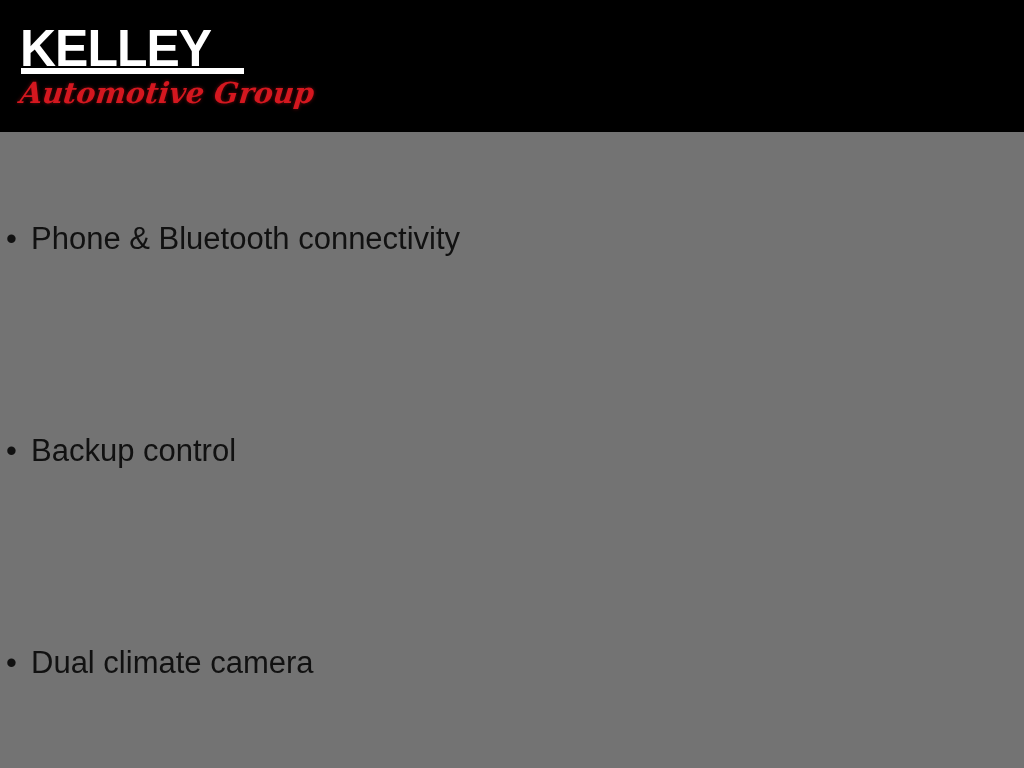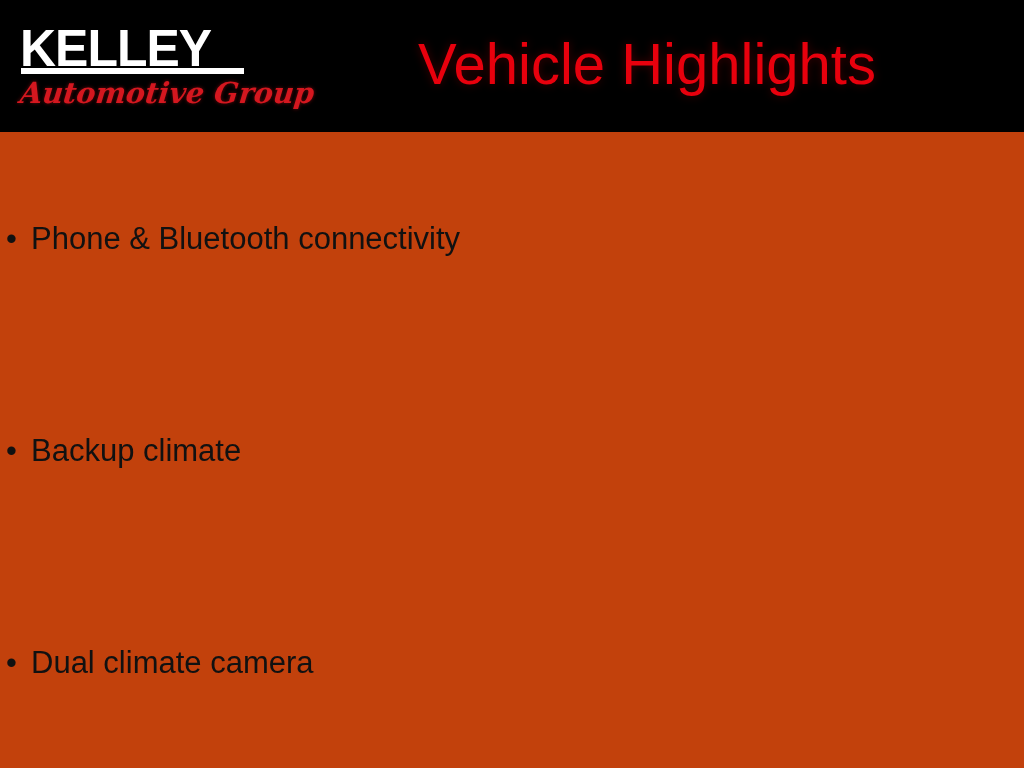--- a/index.html
+++ b/index.html
@@ -12,21 +12,21 @@
     overflow: hidden;
     background: #eeeeee;
     font-family: "Liberation Sans", sans-serif;
     -webkit-font-smoothing: antialiased;
   }
 
   .slide {
     position: relative;
     width: 1024px;
     height: 768px;
-    background: #c2410c;
+    background: #737373;
   }
 
   
   .header {
     position: absolute;
     left: 0;
     top: 0;
     width: 1024px;
     height: 132px;
     background: #000000;
@@ -153,35 +153,34 @@
 <div class="slide">
 
   <div class="header">
 
     <div class="logo">
       <div class="logo-wordmark">KELLEY</div>
       <div class="logo-rule"></div>
       <div class="logo-script">Automotive Group</div>
     </div>
 
-    <div class="slide-title">Vehicle Highlights</div>
 
   </div>
 
   <div class="body-area">
     <ul class="bullet-list">
 
       <li class="bullet-item row-0">
         <span class="bullet-marker">•</span>
         <span class="bullet-text">Phone &amp; Bluetooth connectivity</span>
       </li>
 
       <li class="bullet-item row-1">
         <span class="bullet-marker">•</span>
-        <span class="bullet-text">Backup climate</span>
+        <span class="bullet-text">Backup control</span>
       </li>
 
       <li class="bullet-item row-2">
         <span class="bullet-marker">•</span>
         <span class="bullet-text">Dual climate camera</span>
       </li>
 
     </ul>
   </div>
 

